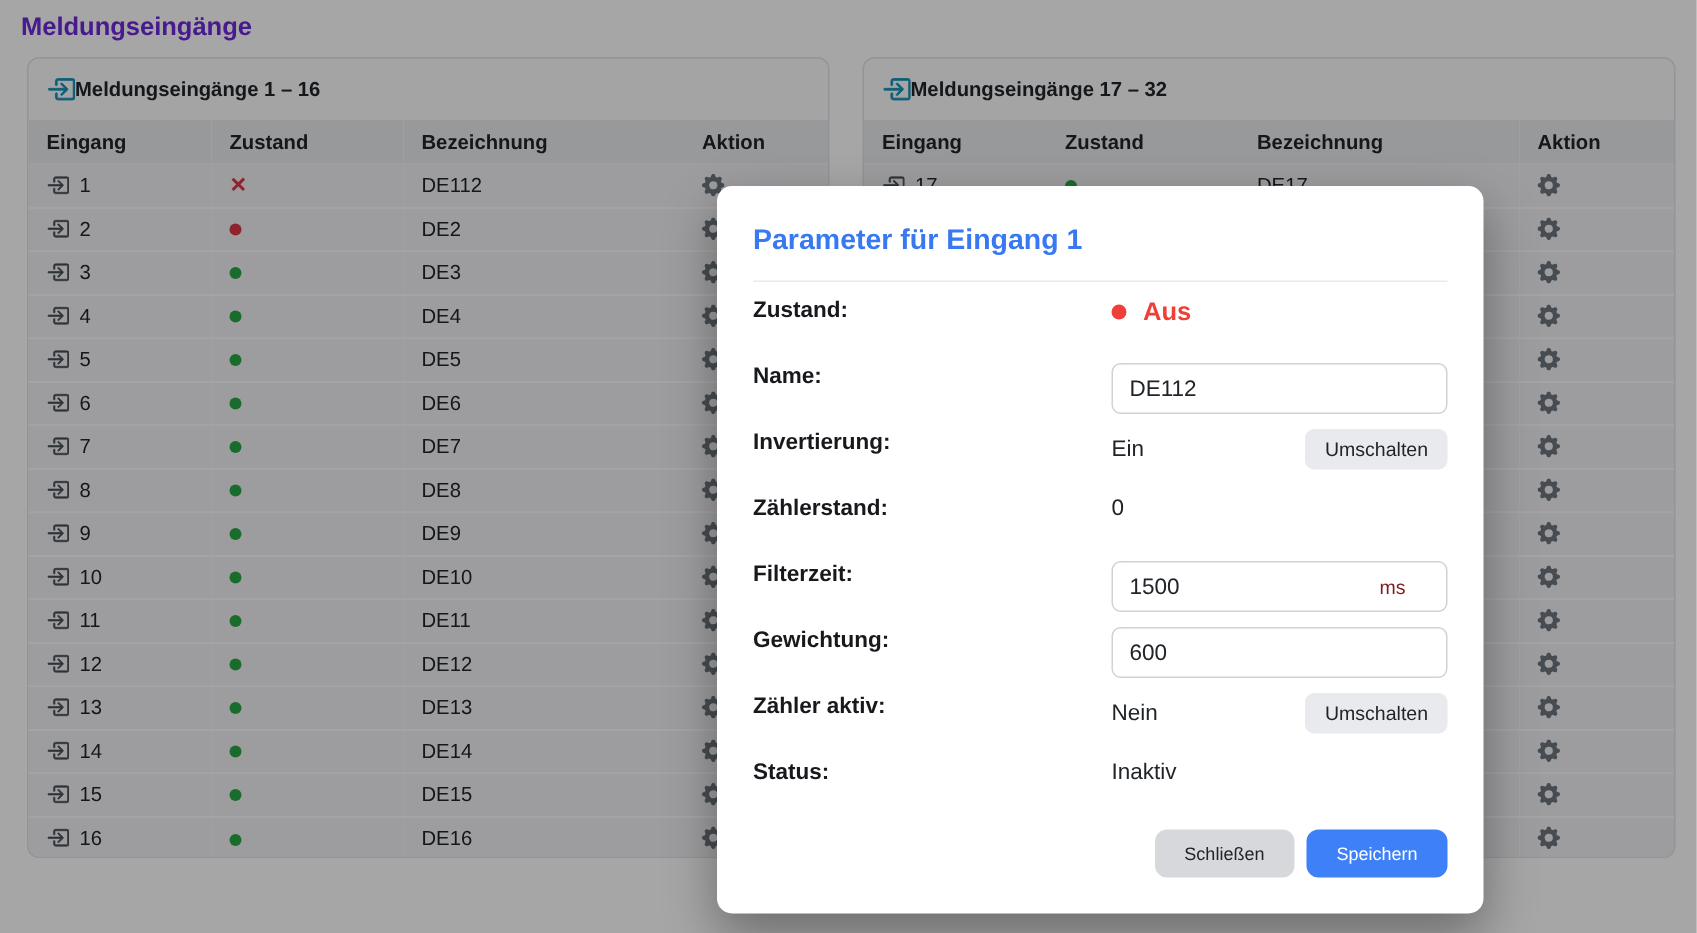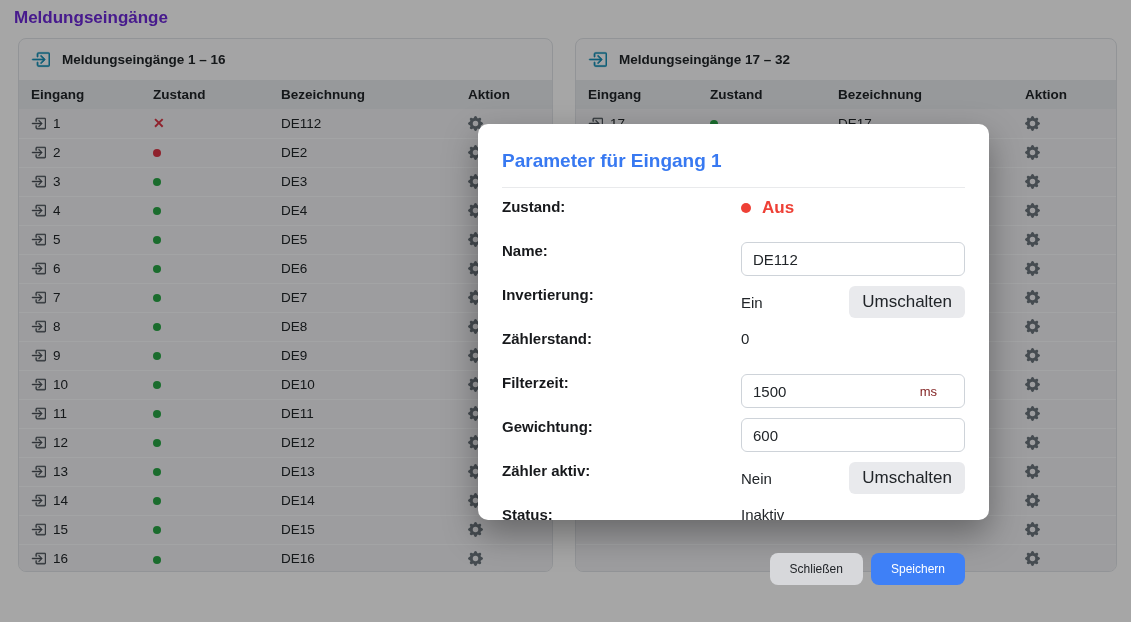--- a/index.html
+++ b/index.html
@@ -10,59 +10,59 @@
   }
   .page{padding:8px 14px}
   .page-title{font-size:17px;font-weight:bold;color:#6d28d9;margin:0 0 10px 0}
   .panels{display:flex;gap:22px;margin-left:4px}
   .panel{
     background:#fcfcfd;border:1px solid #e1e4e8;border-radius:8px;
     overflow:hidden;box-sizing:border-box;height:534px;
   }
   .panel.p0{width:535px}
   .panel.p1{width:542px}
-  .panel-head{display:flex;align-items:center;gap:12px;padding:11px 12px;height:19px}
+  .panel-head{display:flex;align-items:center;padding:11px 12px;height:19px}
   .panel-head svg{width:19px;height:19px;color:#1791b8;flex:none}
   .panel-head .panel-title{font-size:13.5px;font-weight:bold;color:#212529}
   table{border-collapse:collapse;width:100%;table-layout:fixed;font-size:13.5px;color:#212529}
   col.c1{width:122px}col.c2{width:128px}col.c3{width:187px}
   th,td{height:29px;box-sizing:border-box;padding:0 0 0 12px;text-align:left;vertical-align:middle;overflow:hidden;white-space:nowrap}
   thead th{background:#e9ecef;font-weight:bold;font-size:13.5px}
   tbody td{background:#f1f2f4;border-top:1px solid #fbfcfd}
   tbody tr:first-child td{border-top:none}
   .i-signin.row-ic{width:15px;height:15px;color:#495057;margin-right:7px;vertical-align:-3px}
   .num{color:#212529}
   .dot{display:inline-block;width:8px;height:8px;border-radius:50%;vertical-align:middle}
   .dot.on{background:#28a745}
   .dot.off{background:#dc3545}
   .xmark{color:#dc3545;font-weight:bold;font-size:14px;line-height:1}
   .i-gear{width:15px;height:15px;color:#6c757d;vertical-align:-3px;cursor:pointer}
   
   .backdrop{position:absolute;inset:0;background:rgba(0,0,0,0.35);z-index:5}
   .modal{
-    position:absolute;left:478px;top:124px;width:511px;height:396px;z-index:10;
+    position:absolute;left:478px;top:124px;width:511px;height:485px;z-index:10;
     background:#fff;border-radius:10px;box-sizing:border-box;
     padding:26px 24px 22px 24px;box-shadow:0 14px 34px rgba(0,0,0,.35);
   }
   .modal-title{margin:0;font-size:19px;font-weight:bold;color:#3879f1}
   .modal hr{border:none;border-top:1px solid #e9eaec;margin:15px 0 10px 0}
   .field{display:flex;align-items:flex-start;height:34px;margin-bottom:10px}
   .field-label{width:239px;flex:none;font-size:15px;font-weight:bold;color:#17191c}
   .field-value{flex:1;display:flex;align-items:center;position:relative;font-size:15px;color:#212529}
   .status-dot{width:10px;height:10px;border-radius:50%;background:#ee4036;margin-right:11px;flex:none}
   .status-text{color:#ee4036;font-weight:bold;font-size:17px}
   .form-input{
     width:100%;height:34px;box-sizing:border-box;border:1px solid #ced3d9;border-radius:6px;
     padding:0 11px;font-size:15px;color:#212529;font-family:inherit;background:#fff;outline:none;
   }
   .form-input.with-suffix{padding-right:30px}
   .suffix{position:absolute;right:28px;color:#7f1d1d;font-size:13px;pointer-events:none}
   .btn-toggle{
     margin-left:auto;background:#e9eaed;border:none;border-radius:6px;
-    padding:6px 13px;font-size:17px;color:#212529;font-family:inherit;cursor:pointer;
+    padding:6px 13px;font-size:13px;color:#212529;font-family:inherit;cursor:pointer;
   }
   .modal-footer{display:flex;justify-content:flex-end;gap:8px;margin-top:13px}
   .btn{border:none;border-radius:8px;font-size:12px;padding:9px 20px;font-family:inherit;cursor:pointer}
   .btn-close{background:#d7d8db;color:#212428}
   .btn-save{background:#3e80f7;color:#fff}
 </style>
 </head>
 <body>
 
 <div class="page">

